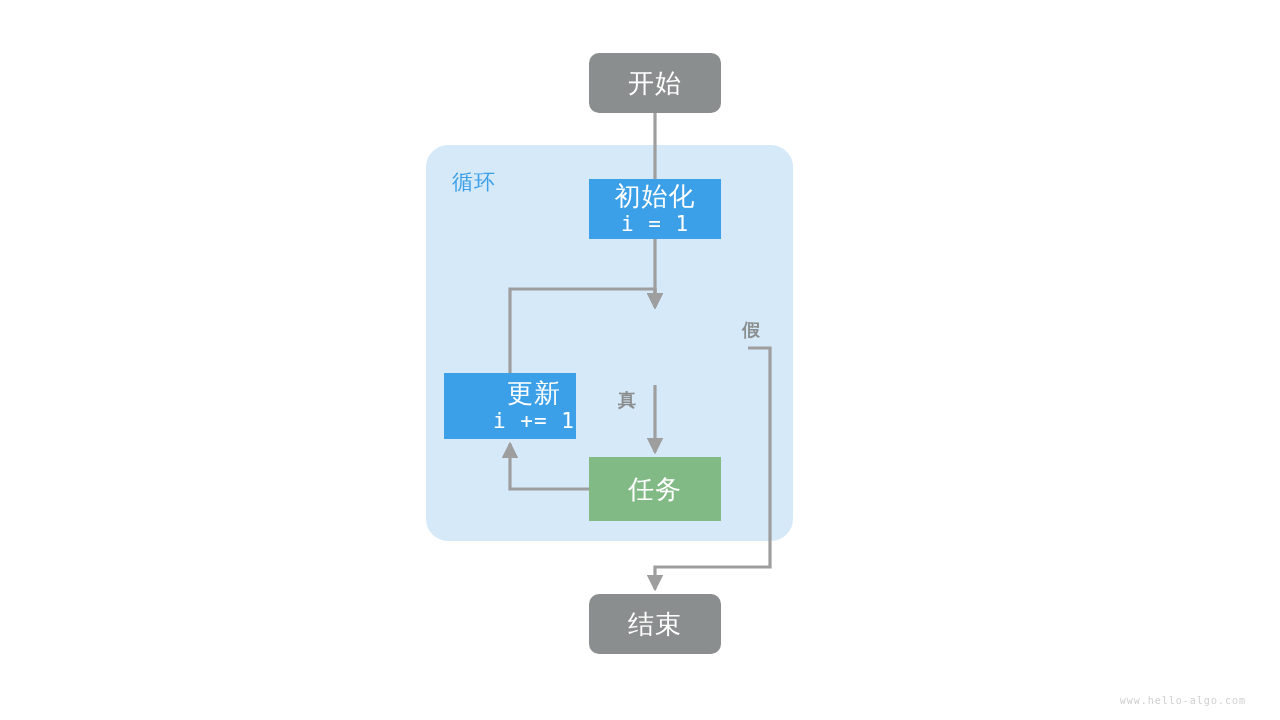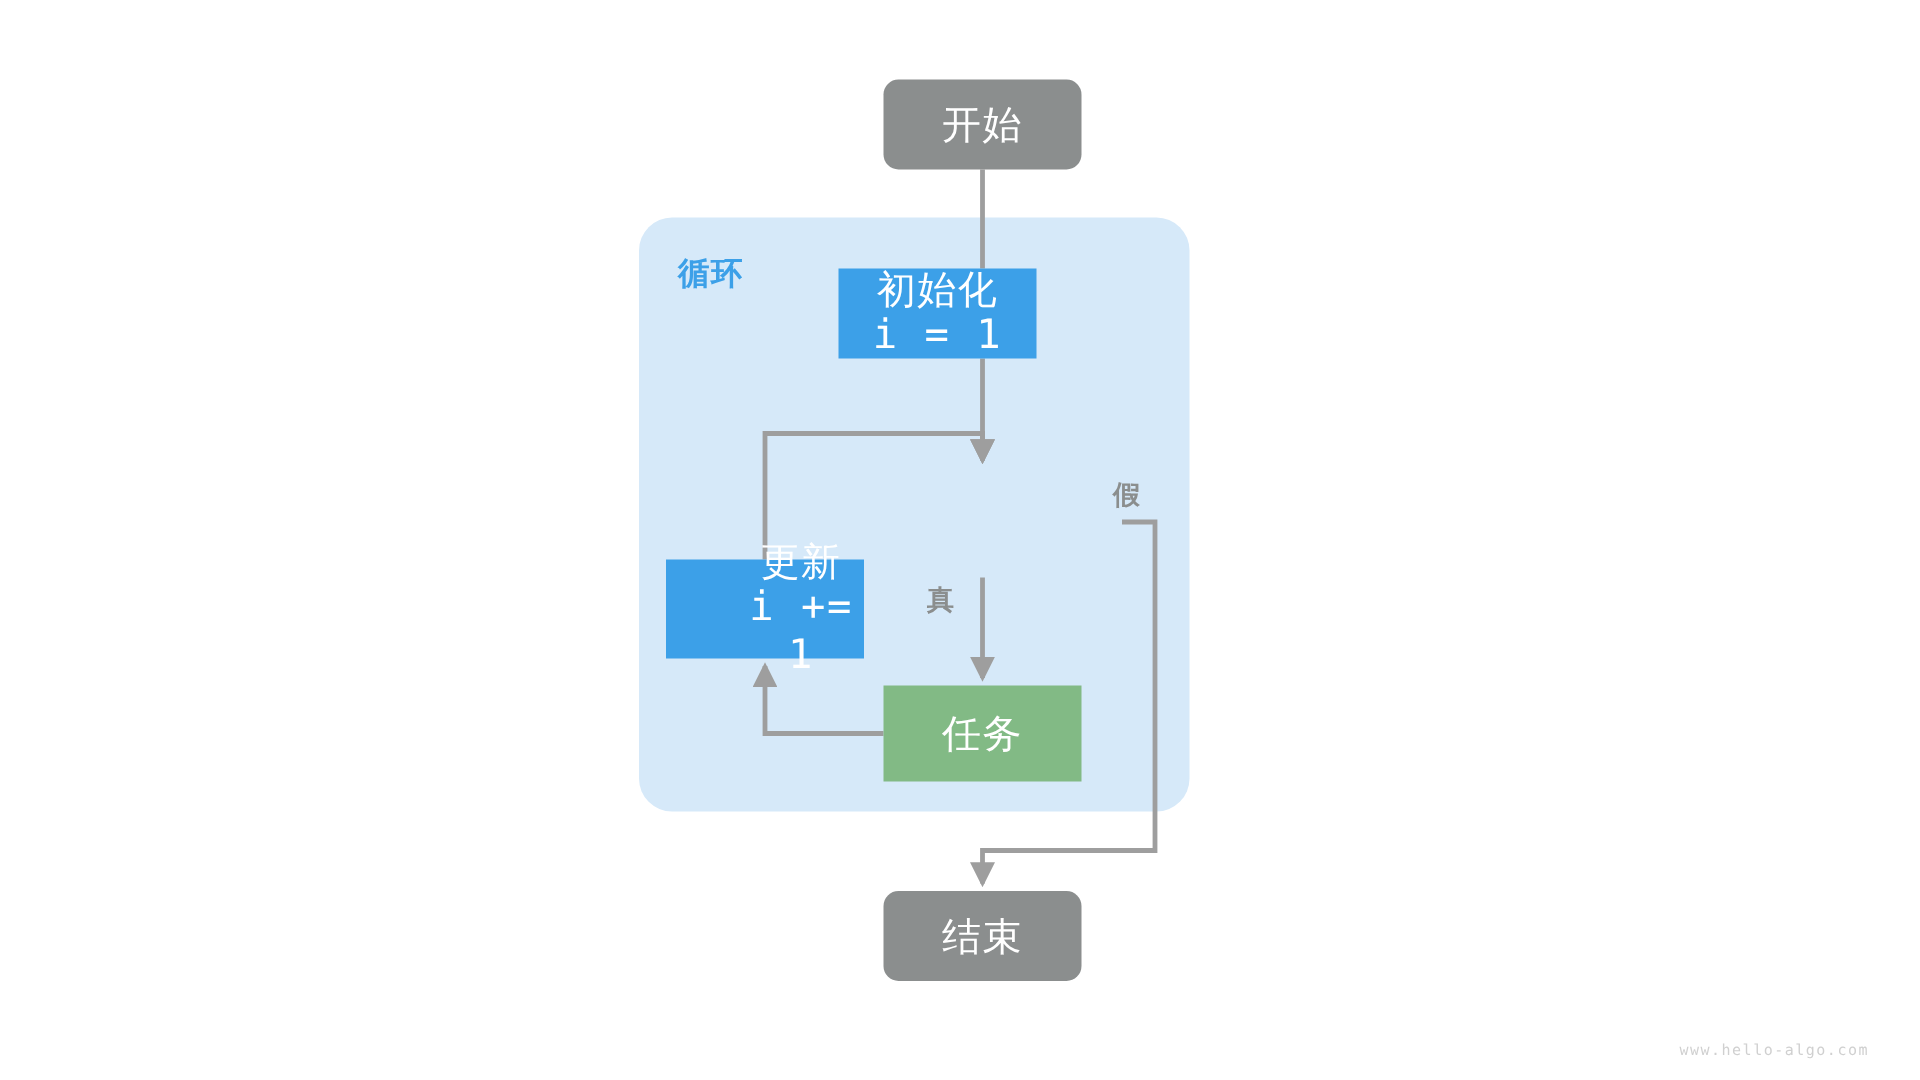--- a/index.html
+++ b/index.html
@@ -37,21 +37,21 @@
     width: 367px;
     height: 396px;
     background: #d6e9f9;
     border-radius: 22px;
   }
   .loop-label {
     position: absolute;
     left: 452px;
     top: 168px;
     font-size: 21px;
-    font-weight: bold;
+    font-weight: normal;
     color: #3ca0e8;
     letter-spacing: 1px;
     white-space: nowrap;
   }
 
   
   .node {
     position: absolute;
     display: flex;
     flex-direction: column;
@@ -62,37 +62,37 @@
     text-align: center;
     line-height: 1.18;
   }
   .node .ln-cn {
     font-family: "Liberation Sans", "DejaVu Sans", sans-serif;
     font-size: 26px;
     letter-spacing: 1px;
   }
   .node .ln-code {
     font-family: "DejaVu Sans Mono", "Liberation Mono", monospace;
-    font-size: 27px;
+    font-size: 21px;
     letter-spacing: 1px;
   }
 
   .terminal {
     background: #8b8e8e;
     border-radius: 10px;
   }
   .process {
     background: #3ca0e8;
   }
   .task {
     background: #82ba85;
   }
 
   #node-start  { left: 589px; top: 53px;  width: 132px; height: 60px; }
-  #node-init   { left: 559px; top: 179px; width: 132px; height: 60px; }
+  #node-init   { left: 589px; top: 179px; width: 132px; height: 60px; }
   #node-update { left: 444px; top: 373px; width: 132px; height: 66px; padding-left: 48px; }
   #node-task   { left: 589px; top: 457px; width: 132px; height: 64px; }
   #node-end    { left: 589px; top: 594px; width: 132px; height: 60px; }
 
   
   .diamond-wrap {
     position: absolute;
     left: 562px;
     top: 312px;
     width: 186px;

